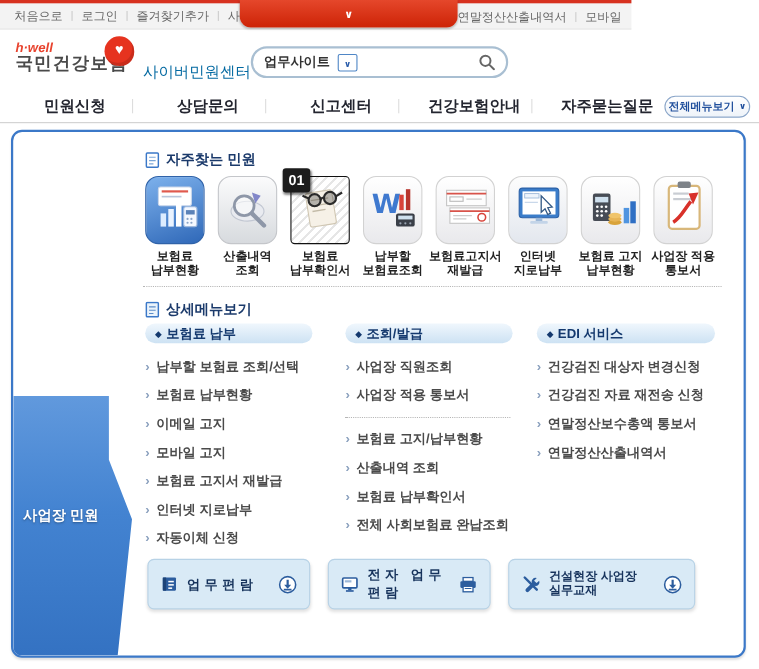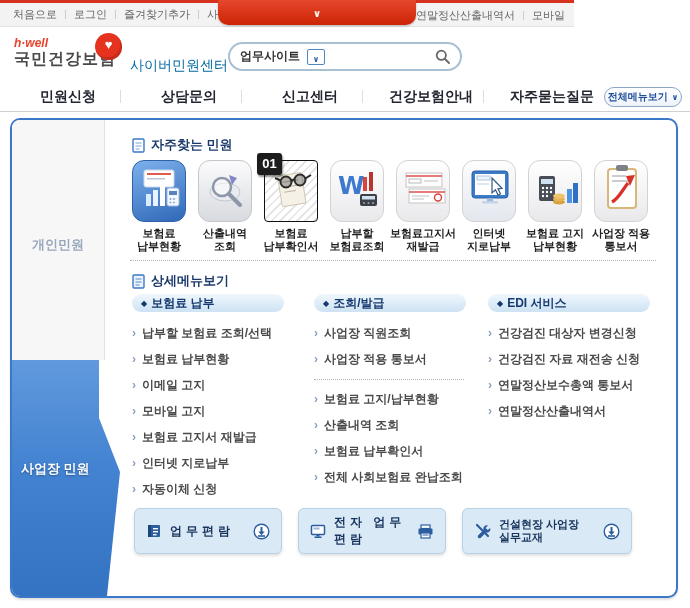--- a/index.html
+++ b/index.html
@@ -171,23 +171,20 @@
       <span class="nav-item">자주묻는질문</span>
     </div>
     <div class="allmenu-btn">
       <span>전체메뉴보기</span>
       <span class="chev-b"></span>
     </div>
   </div>
 
   <div class="main-box">
 
-    <div class="side-gray">
-      <div class="side-personal-label">개인민원</div>
-    </div>
     <div class="side-blue">
       <div class="side-workplace-label">사업장 민원</div>
     </div>
 
     <div class="content">
 
       <div class="sec-title" style="left:26px; top:16px;">
         <svg width="13" height="15" viewBox="0 0 13 15">
           <rect x="1" y="1" width="11" height="13" rx="1" fill="#fff" stroke="#3b78c8" stroke-width="1.4"></rect>
           <line x1="3.5" y1="5" x2="9.5" y2="5" stroke="#7aa6d8" stroke-width="1"></line>

